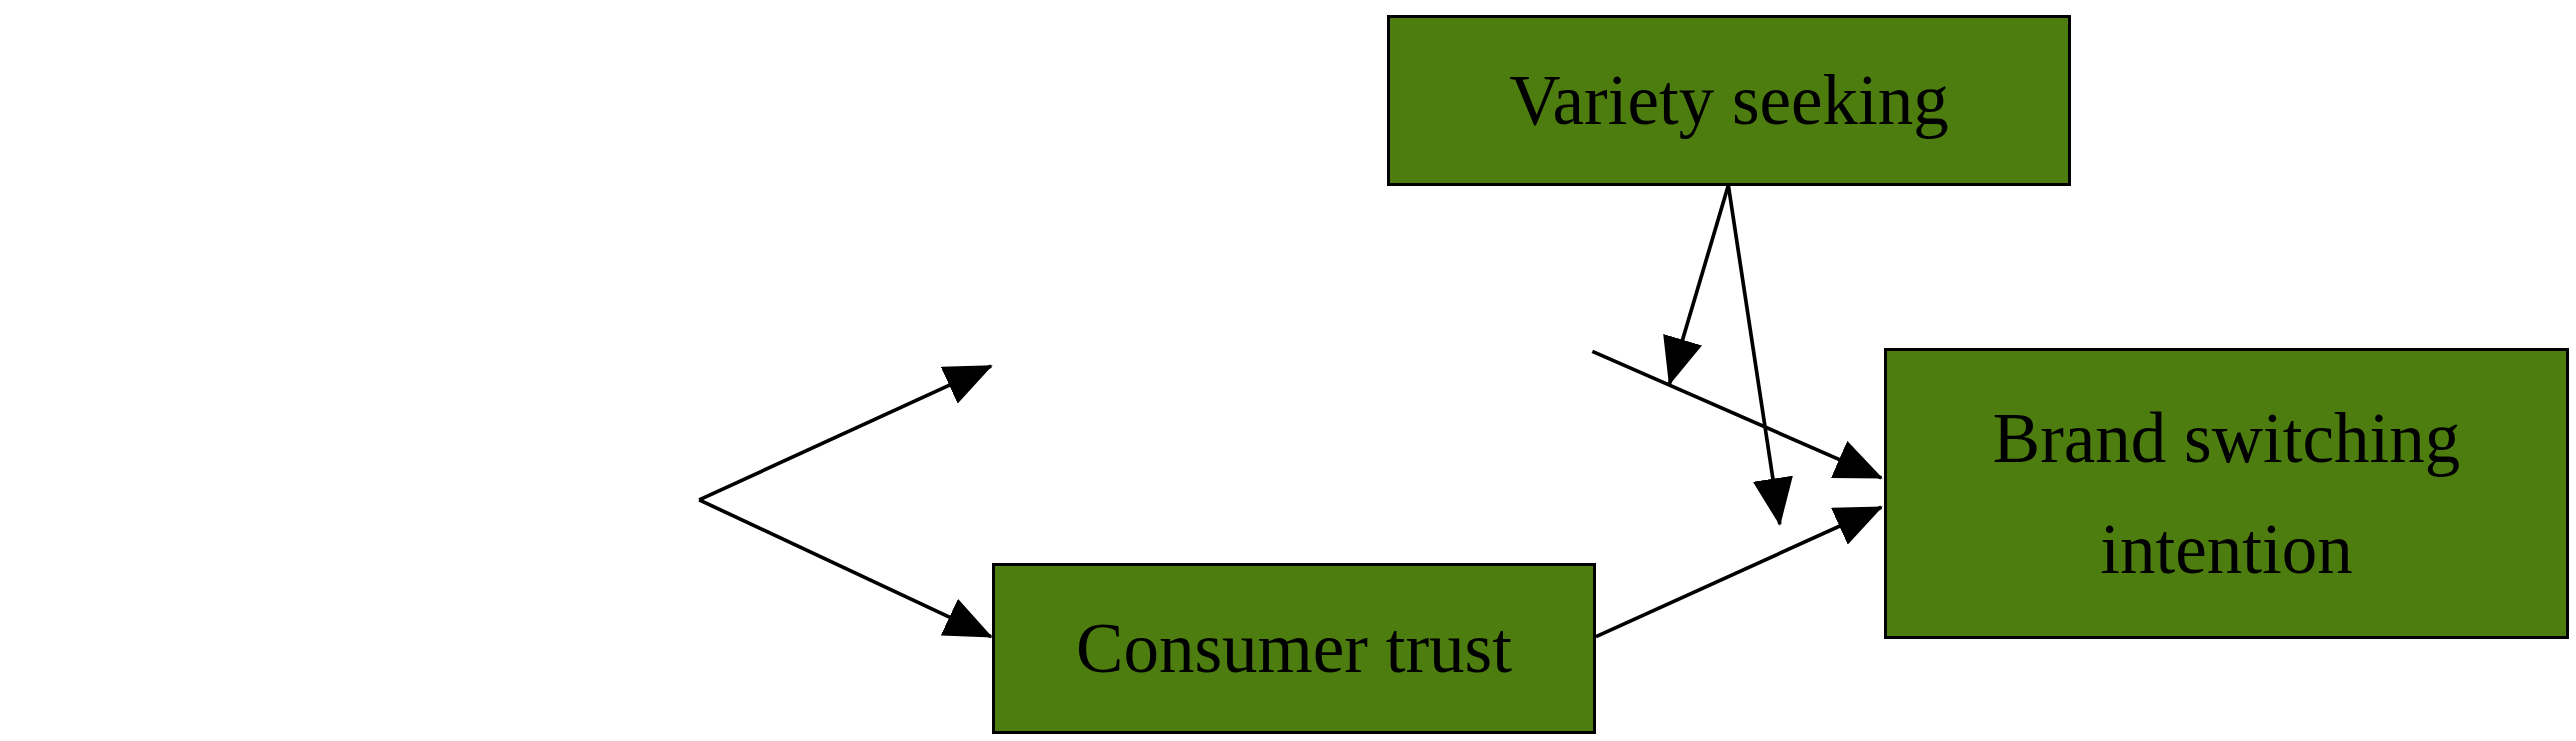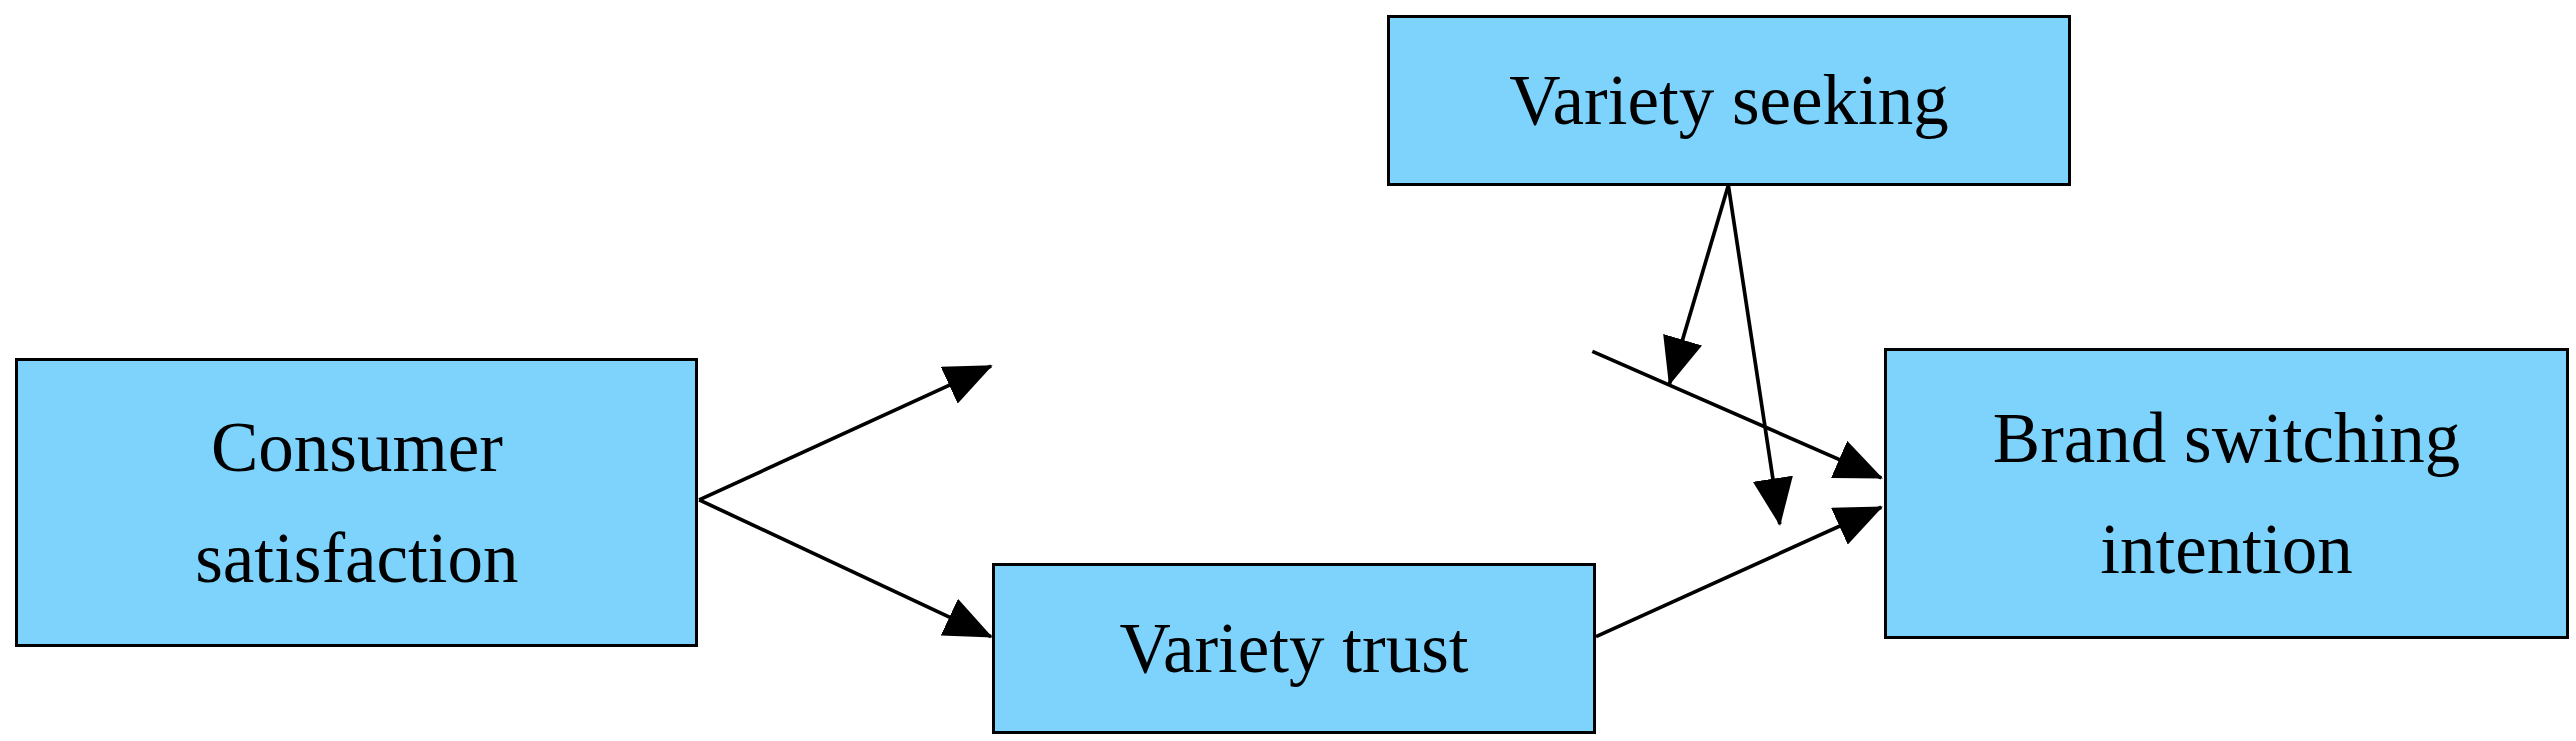--- a/index.html
+++ b/index.html
@@ -20,21 +20,21 @@
     position: absolute;
     left: 0;
     top: 0;
     width: 2576px;
     height: 741px;
   }
   .node {
     position: absolute;
     box-sizing: border-box;
     border: 3.7px solid #000000;
-    background: #7dd3fc;
+    background: #4d7c0f;
     display: flex;
     flex-direction: column;
     justify-content: center;
     align-items: center;
     text-align: center;
     font-size: 71px;
     line-height: 1.55;
     font-family: Liberation Serif, serif;
   }
   .ln { display: block; white-space: nowrap; }
@@ -61,28 +61,24 @@
     </defs>
 
     <line class="edge" x1="950" y1="680" x2="1347" y2="498" marker-end="url(#ah)"></line>
     <line class="edge" x1="950" y1="680" x2="1347" y2="866" marker-end="url(#ah)"></line>
     <line class="edge" x1="2165" y1="478" x2="2558" y2="650" marker-end="url(#ah)"></line>
     <line class="edge" x1="2170" y1="866" x2="2558" y2="690" marker-end="url(#ah)"></line>
     <line class="edge" x1="2350" y1="252" x2="2270" y2="522" marker-end="url(#ah)"></line>
     <line class="edge" x1="2350" y1="252" x2="2420" y2="713" marker-end="url(#ah)"></line>
   </svg>
 
-  <div class="node" id="node-consumer">
-    <span class="ln">Consumer</span>
-    <span class="ln">satisfaction</span>
-  </div>
 
 
   <div class="node" id="node-platform-trust">
-    <span class="ln">Variety trust</span>
+    <span class="ln">Consumer trust</span>
   </div>
 
   <div class="node" id="node-variety">
     <span class="ln">Variety seeking</span>
   </div>
 
   <div class="node" id="node-brand-switching">
     <span class="ln">Brand switching</span>
     <span class="ln">intention</span>
   </div>

